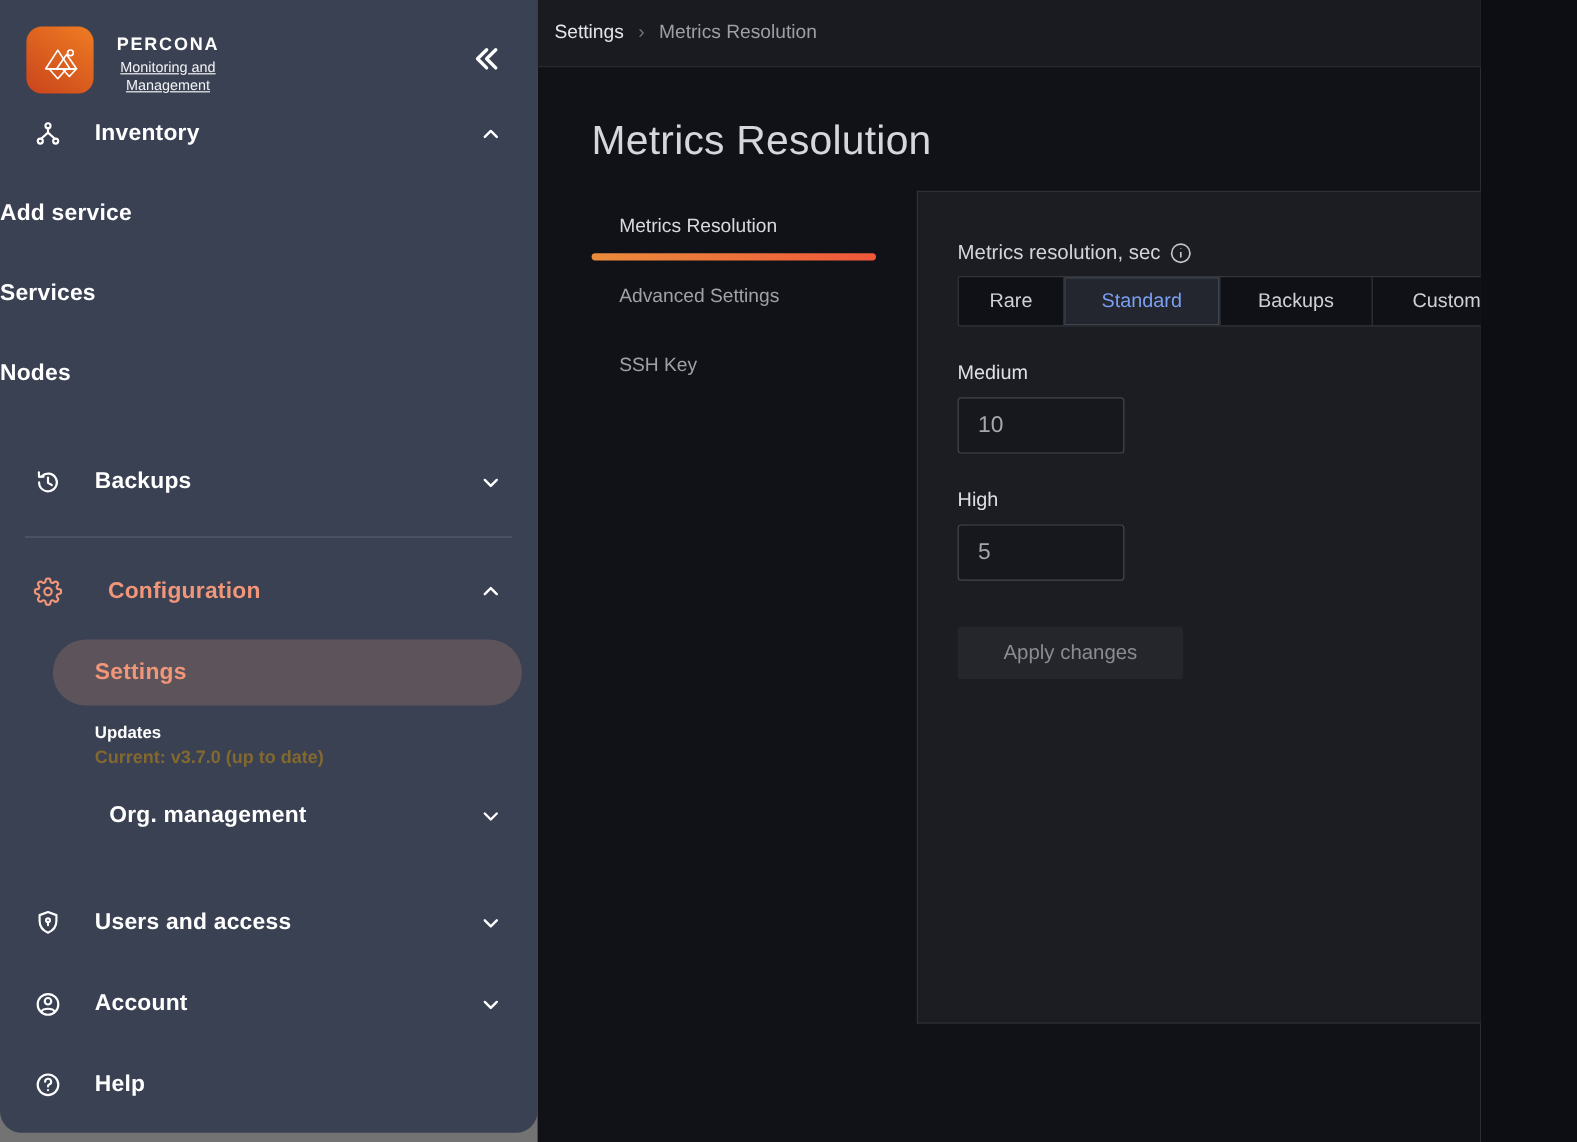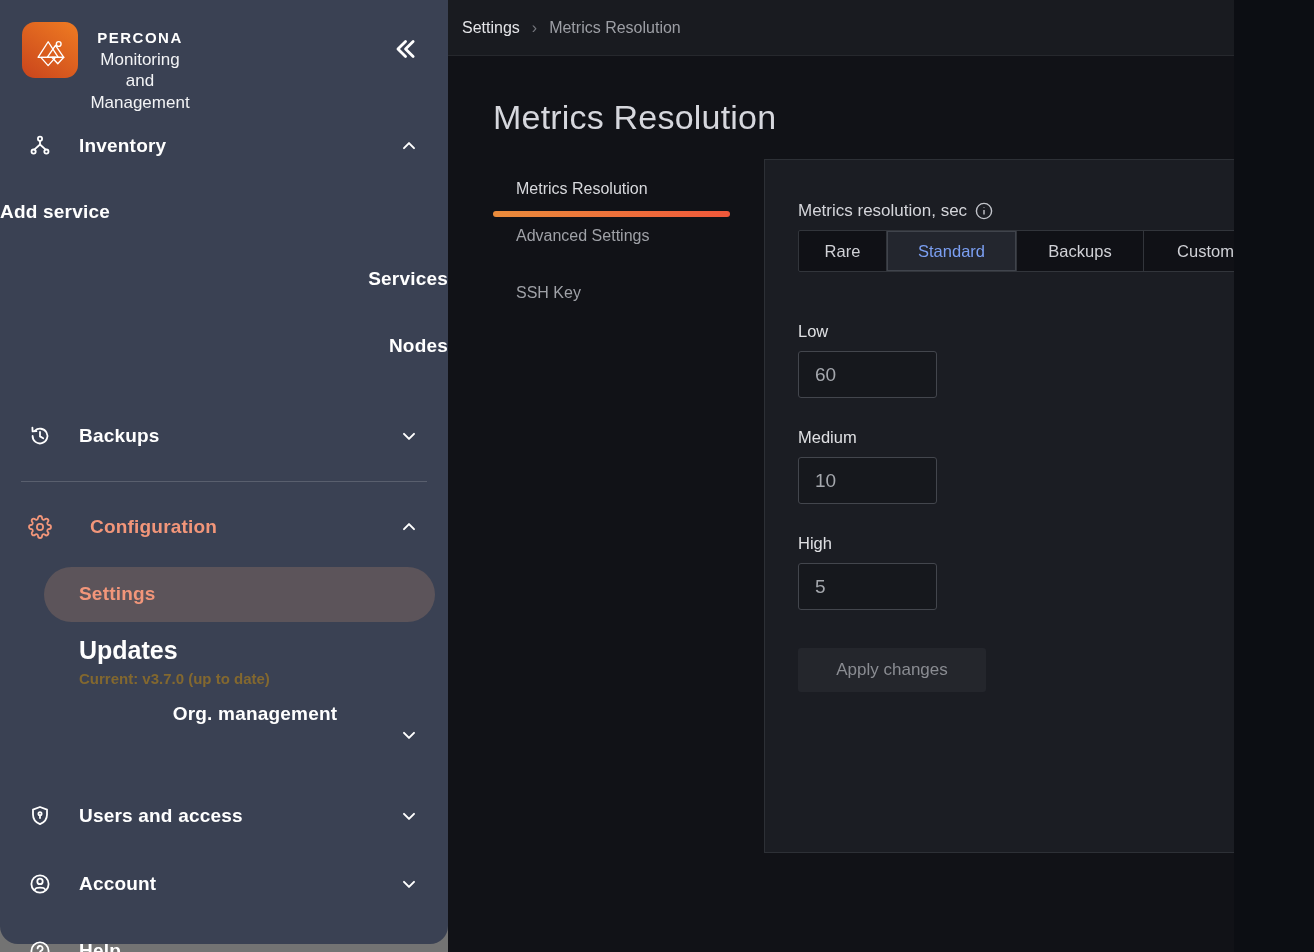--- a/index.html
+++ b/index.html
@@ -19,21 +19,21 @@
   .page-title { margin-top:42px; font-size:34px; font-weight:500; color:#d6d7dd; letter-spacing:.2px; }
 
   .body-row { display:flex; align-items:flex-start; margin-top:22px; }
   .tabs-col { width:271px; flex:none; padding-top:21px; }
   .tab { cursor:pointer; }
   .tab .tab-label { font-size:16px; }
   .tab.active .tab-label { color:#d8d9dd; padding-left:23px; display:block; }
   .tab-underline { margin-top:13px; height:6px; width:237px; border-radius:3px;
                    background:linear-gradient(90deg,#ea8c3b,#f0573a); }
   .tab.inactive .tab-label { color:#9fa1a7; padding-left:23px; display:block; }
-  .tab.t2 { margin-top:10px; }
+  .tab.t2 { margin-top:22px; }
   .tab.t3 { margin-top:39px; }
 
   .panel { flex:1; margin-right:-2px; min-height:694px; background:#1b1d23;
            border:1px solid #2d3036; border-right:none;
            padding:41px 40px 40px 33px; }
   .res-label-row { display:flex; align-items:center; gap:8px; }
   .res-label { font-size:17px; color:#d4d5da; }
   .info-icon { width:18px; height:18px; color:#c3c5cb; display:inline-flex; }
 
   .seg-group { display:inline-flex; border:1px solid #32353b; border-radius:2px;
@@ -58,42 +58,42 @@
 
   
   .sidebar { position:absolute; left:0; top:0; width:448px; height:944px;
              background:#3a4153; border-radius:0 0 18px 18px; color:#fff; }
   .side-header { display:flex; align-items:flex-start; padding:22px 30px 0 22px; }
   .logo { width:56px; height:56px; border-radius:13px; flex:none;
           background:linear-gradient(215deg,#ef7c22,#c9441c); display:flex;
           align-items:center; justify-content:center; }
   .brand { margin-left:12px; padding-top:7px;text-align:center; }
   .brand-name { font-size:15px; font-weight:700; letter-spacing:1.5px; color:#fff; }
-  .brand-sub { margin-top:3px; font-size:17px; line-height:1.25; color:#f2f3f5; width:100px; }
+  .brand-sub { margin-top:3px; font-size:12px; line-height:1.25; color:#f2f3f5; width:100px;text-decoration:underline; }
   .collapse-btn { margin-left:auto; margin-top:14px; color:#fff; cursor:pointer; }
 
   .nav { margin-top:9px; }
   .nav-row { display:flex; align-items:center; height:48px; padding:0 29px 0 28px; cursor:pointer; }
   .nav-icon { width:24px; height:24px; flex:none; color:#fff; display:flex; }
   .nav-label { margin-left:27px; font-size:19px; font-weight:700; color:#fff; letter-spacing:.2px; }
   .nav-chevron { margin-left:auto; color:#fff; display:flex; }
   .sub-row { display:flex; align-items:center; height:48px; cursor:pointer; }
   .sub-label { font-size:19px; font-weight:700; color:#fff; letter-spacing:.2px; }
-  .gap-s { margin-top:18px; } .gap-m { margin-top:19px;justify-content:flex-end; } .gap-l { margin-top:42px; }
+  .gap-s { margin-top:18px; } .gap-m { margin-top:19px; } .gap-l { margin-top:42px; }
   .divider { height:1px; background:rgba(255,255,255,.16); margin:21px 21px 0 21px; }
   .cfg-row { margin-top:21px;gap:11px; }
   .cfg-row .nav-label, .cfg-row .nav-icon { color:#f2967a; }
   .pill { margin:16px 13px 0 44px; height:55px; border-radius:28px; background:#5c545a;
           display:flex; align-items:center; padding-left:35px; cursor:pointer; }
   .pill .sub-label { color:#f2967a; }
   .updates { margin-top:5px; padding-left:79px; cursor:pointer; }
-  .updates-label { font-size:25px; font-weight:700; color:#fff; padding-top:9px; }
+  .updates-label { font-size:14px; font-weight:700; color:#fff; padding-top:9px; }
   .updates-version { margin-top:5px; font-size:15px; font-weight:600; color:#83682f; }
   .org-row { margin-top:16px; height:48px; display:flex; align-items:center;
-             padding:0 29px 0 91px; cursor:pointer;flex-direction:column; }
+             padding:0 29px 0 91px; cursor:pointer; }
   .gap-users { margin-top:41px; } .gap-account { margin-top:20px; } .gap-help { margin-top:19px; }
 </style>
 </head>
 <body>
 
 <div class="app">
 
   <div class="main">
     <div class="crumb-bar">
       <span class="crumb">Settings</span>
@@ -130,24 +130,20 @@
             </span>
           </div>
 
           <div class="seg-group">
             <div class="seg w1">Rare</div>
             <div class="seg w2 selected">Standard</div>
             <div class="seg w3">Backups</div>
             <div class="seg w4">Custom</div>
           </div>
 
-          <div class="field first">
-            <div class="field-label">Low</div>
-            <input class="field-input" type="text" value="60" style="">
-          </div>
           <div class="field">
             <div class="field-label">Medium</div>
             <input class="field-input" type="text" value="10" style="">
           </div>
           <div class="field">
             <div class="field-label">High</div>
             <input class="field-input" type="text" value="5" style="">
           </div>
 
           <button class="apply-btn">Apply changes</button>

